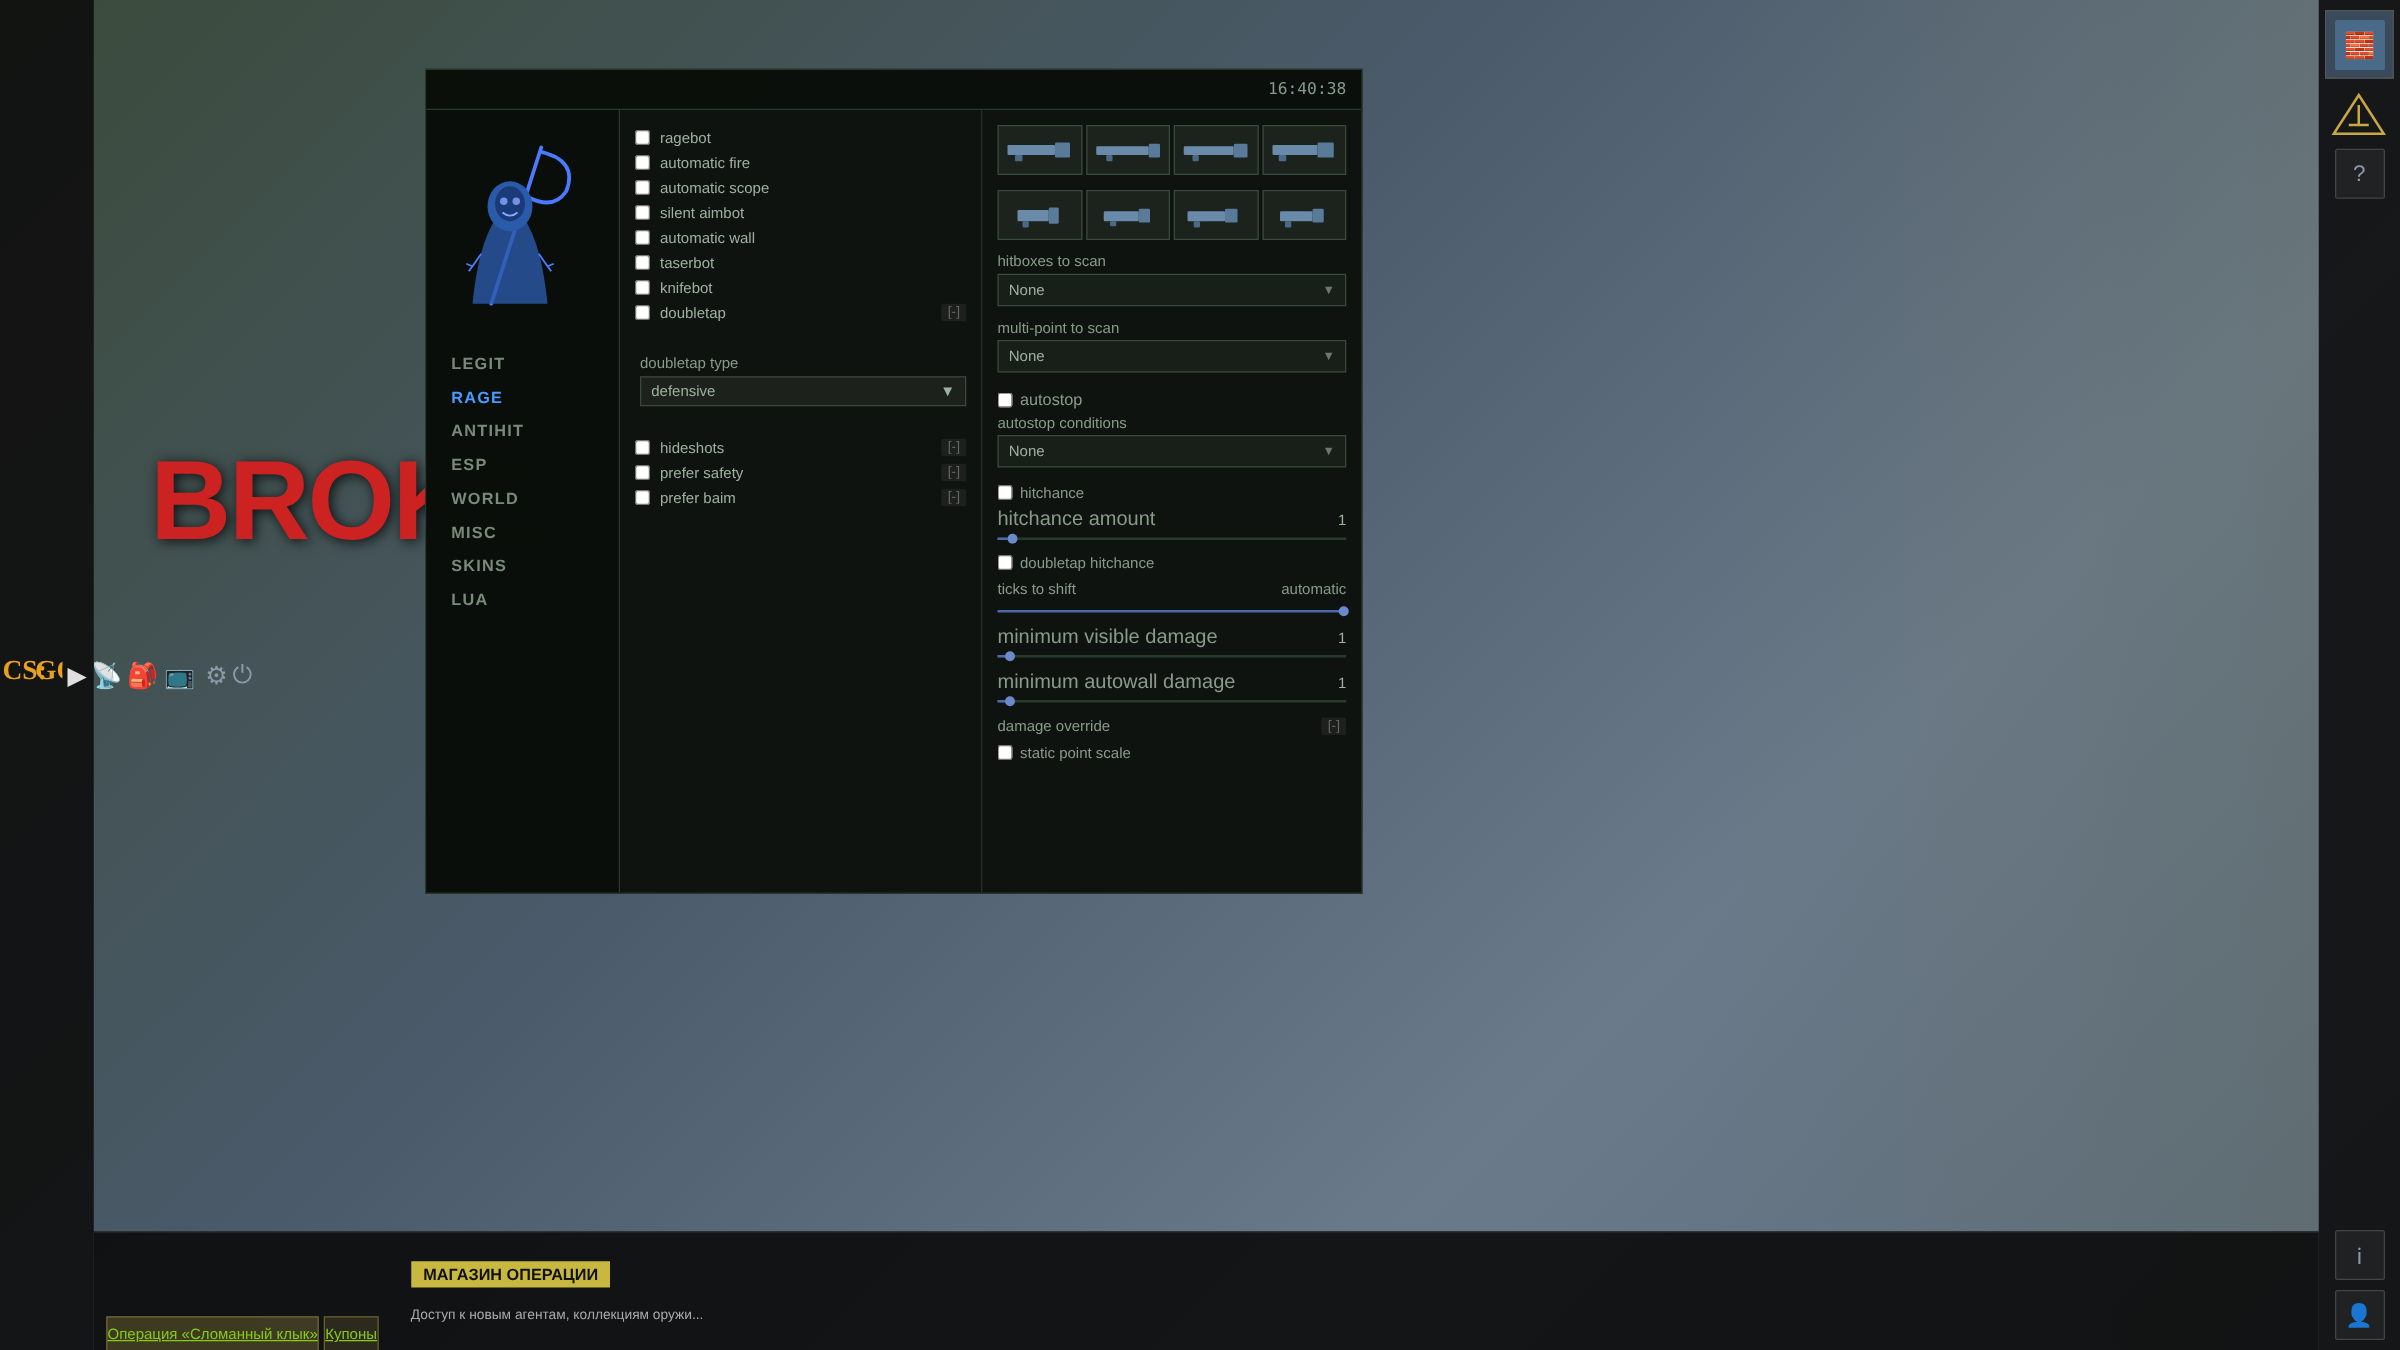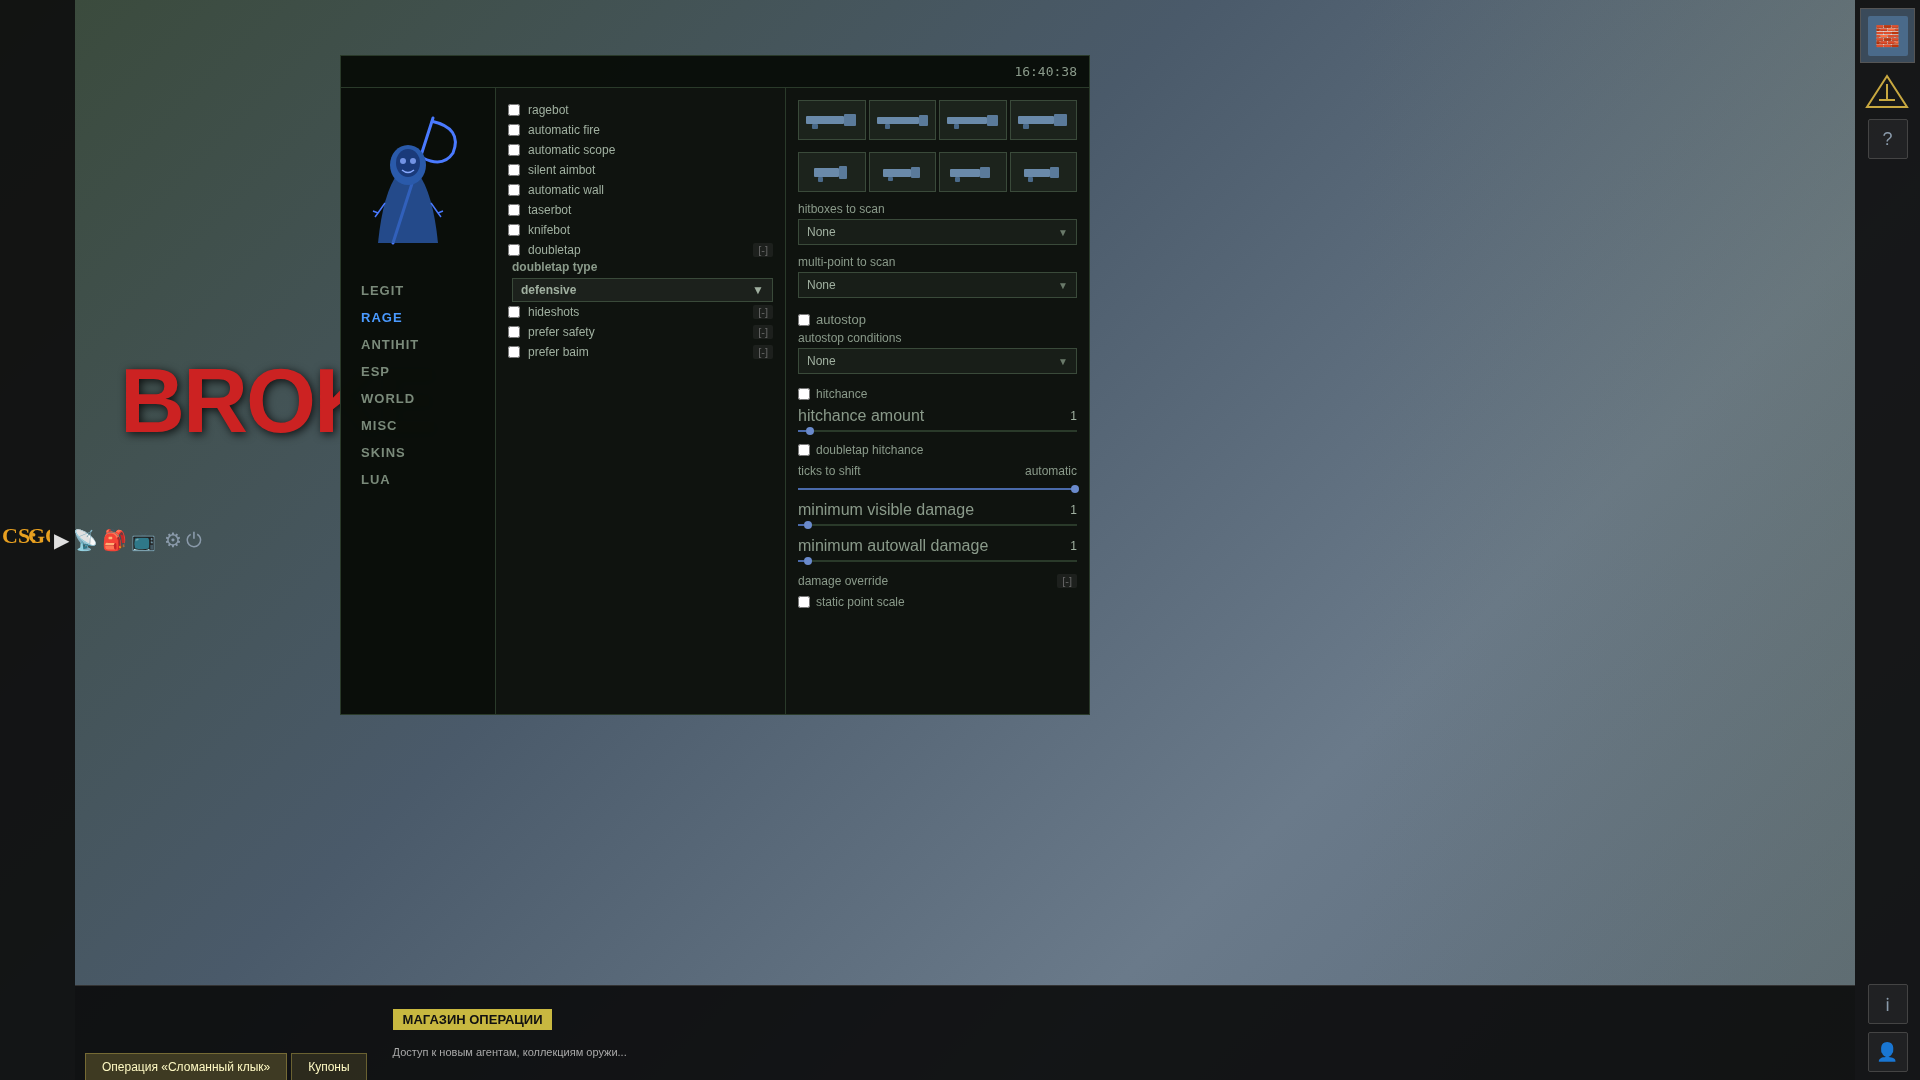--- a/index.html
+++ b/index.html
@@ -133,27 +133,28 @@
     }
 
     .bottom-tabs {
       display: flex;
       align-items: flex-end;
       padding: 0 10px;
       gap: 4px;
     }
 
     .bottom-tab {
-      padding: 6px 16px;
+      padding: 6px 0;
       background: rgba(200,180,80,0.15);
       border: 1px solid rgba(200,180,80,0.4);
-      color: #fef9c3;
+      color: #84cc16;
       font-size: 12px;
       cursor: pointer;
       border-bottom: none;
+      text-decoration: underline;
     }
 
     .bottom-tab.active {
       background: rgba(200,180,80,0.25);
     }
 
     .bottom-promo {
       flex: 1;
       display: flex;
       flex-direction: column;
@@ -280,23 +281,22 @@
 
     .key-bind {
       color: #666;
       font-size: 11px;
       background: rgba(255,255,255,0.06);
       padding: 1px 5px;
       border-radius: 2px;
     }
 
     .doubletap-type {
-      margin: 0 0;
+      margin: 23px 0;
       padding-left: 4px;
-      font-weight: bold;
     }
 
     .doubletap-label {
       color: #8a9a8a;
       font-size: 12px;
       margin-bottom: 4px;
     }
 
     .dropdown-select {
       width: 100%;

